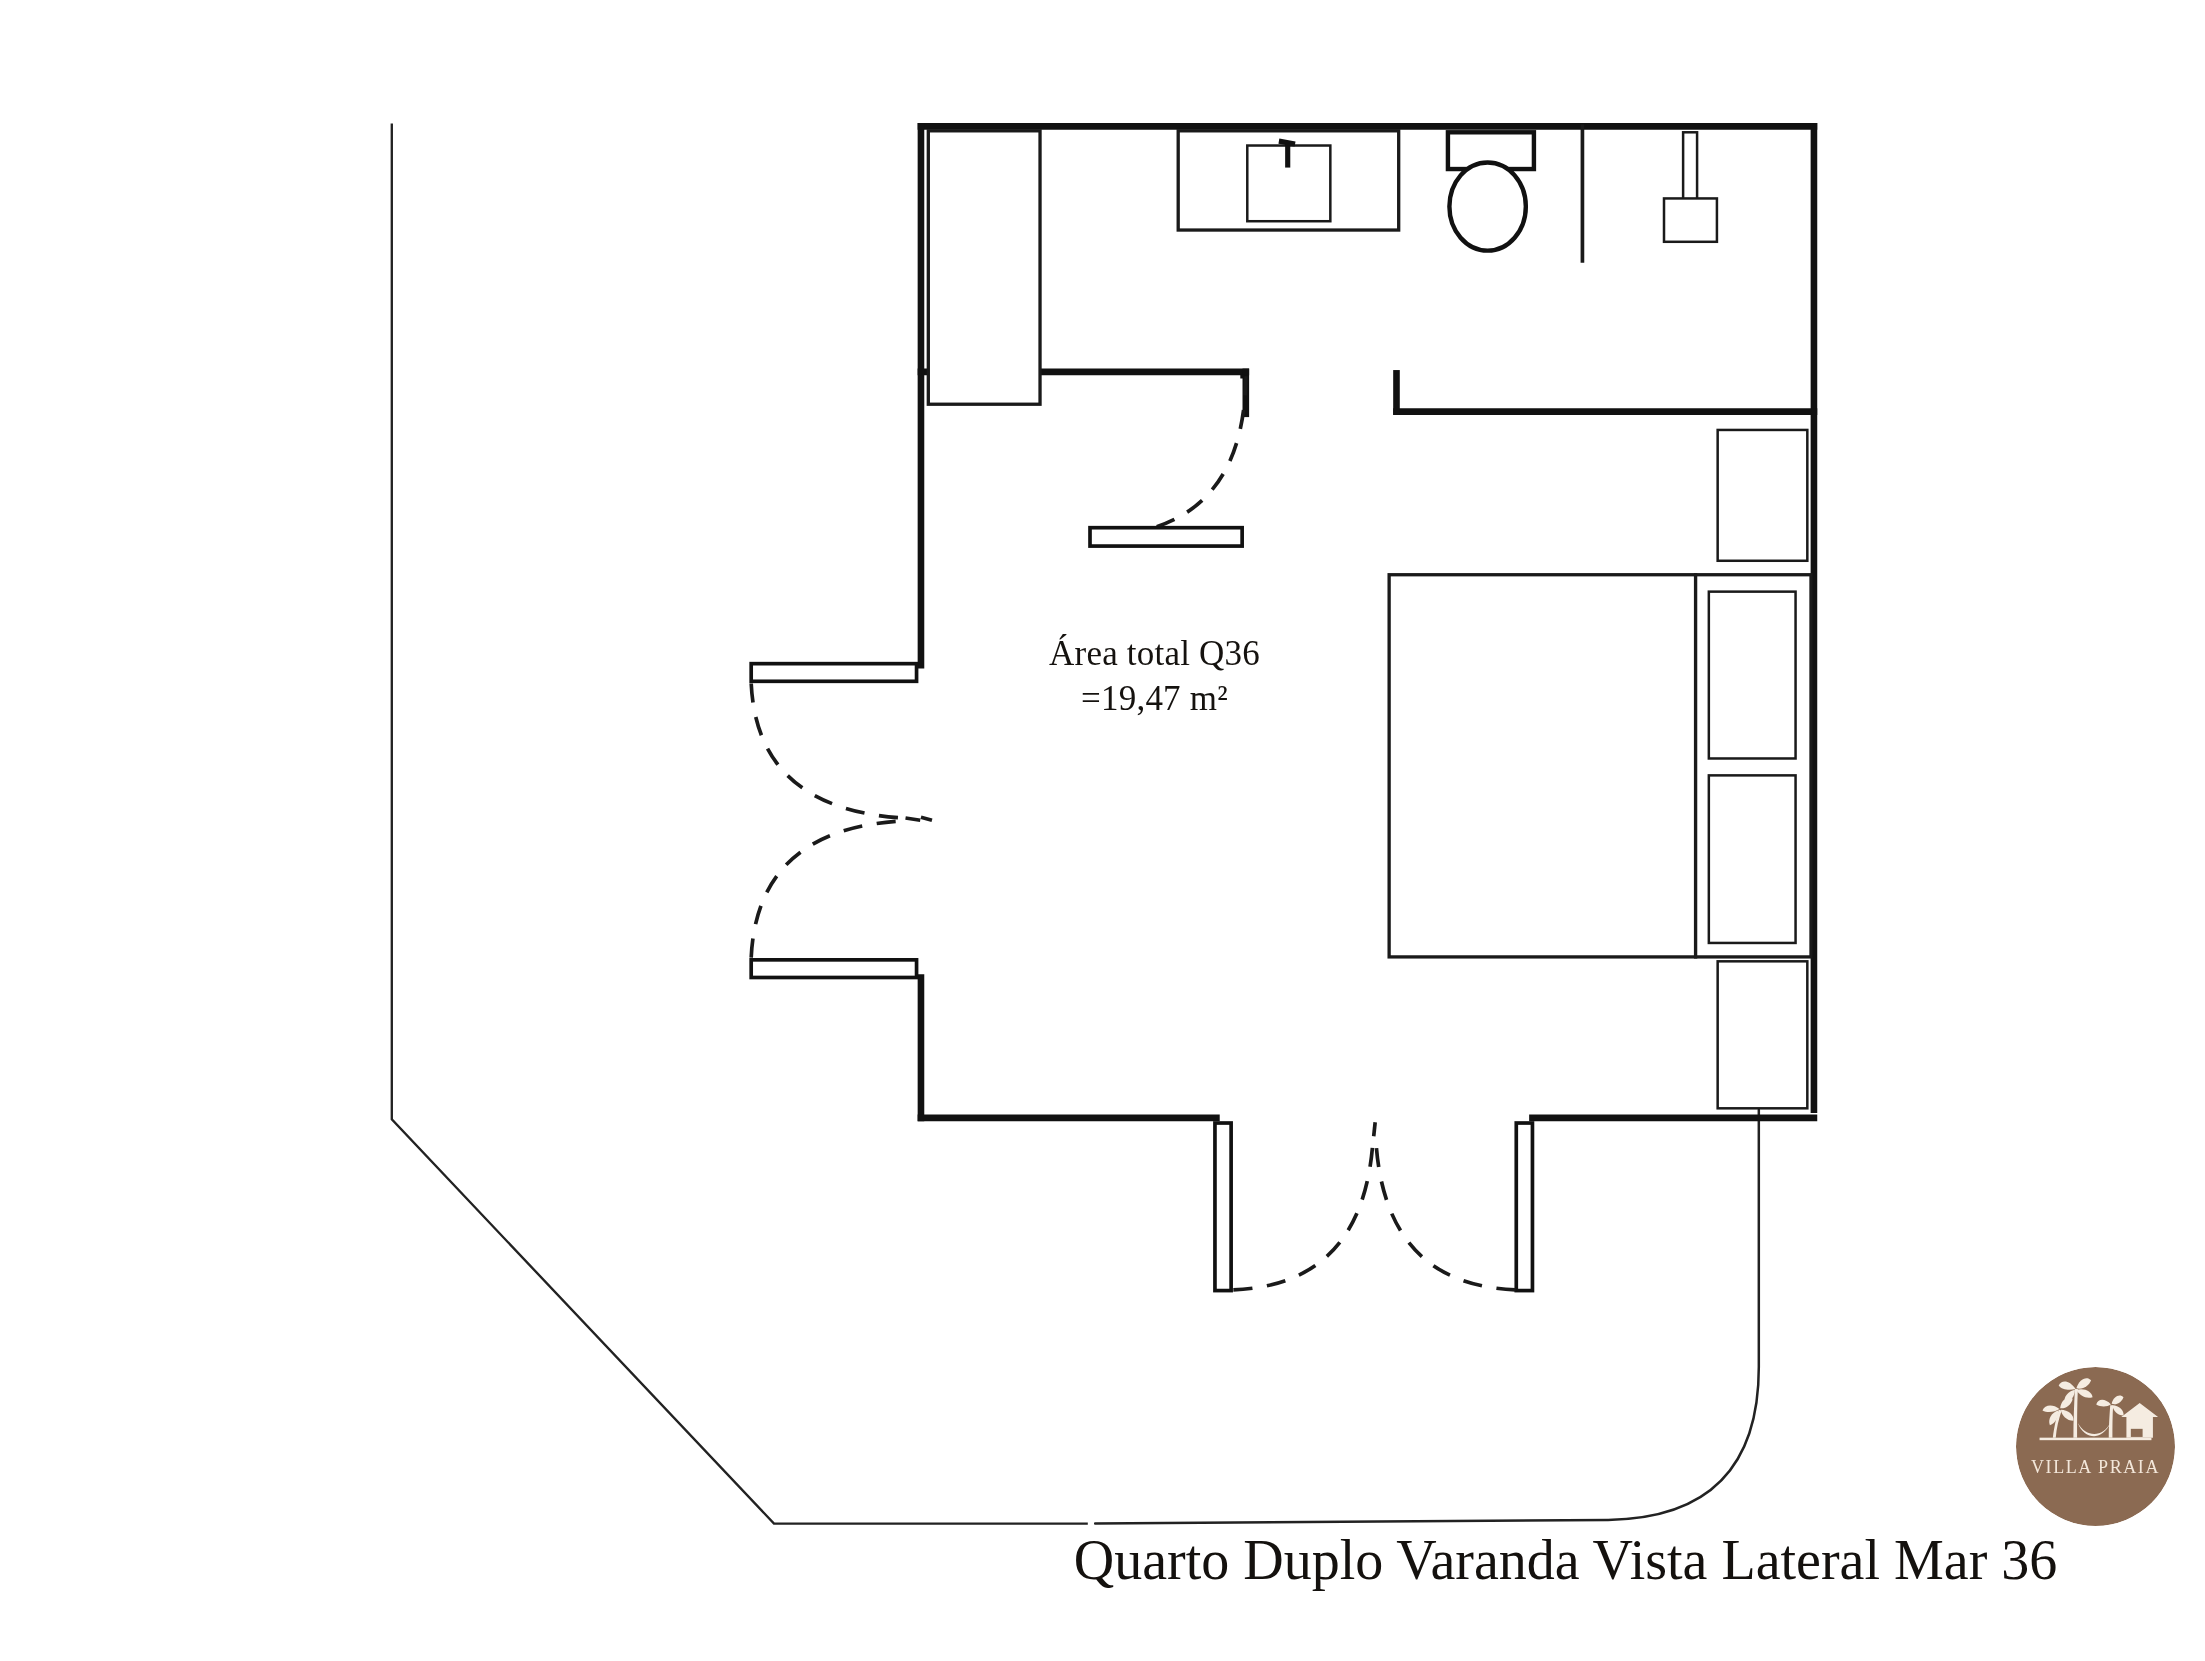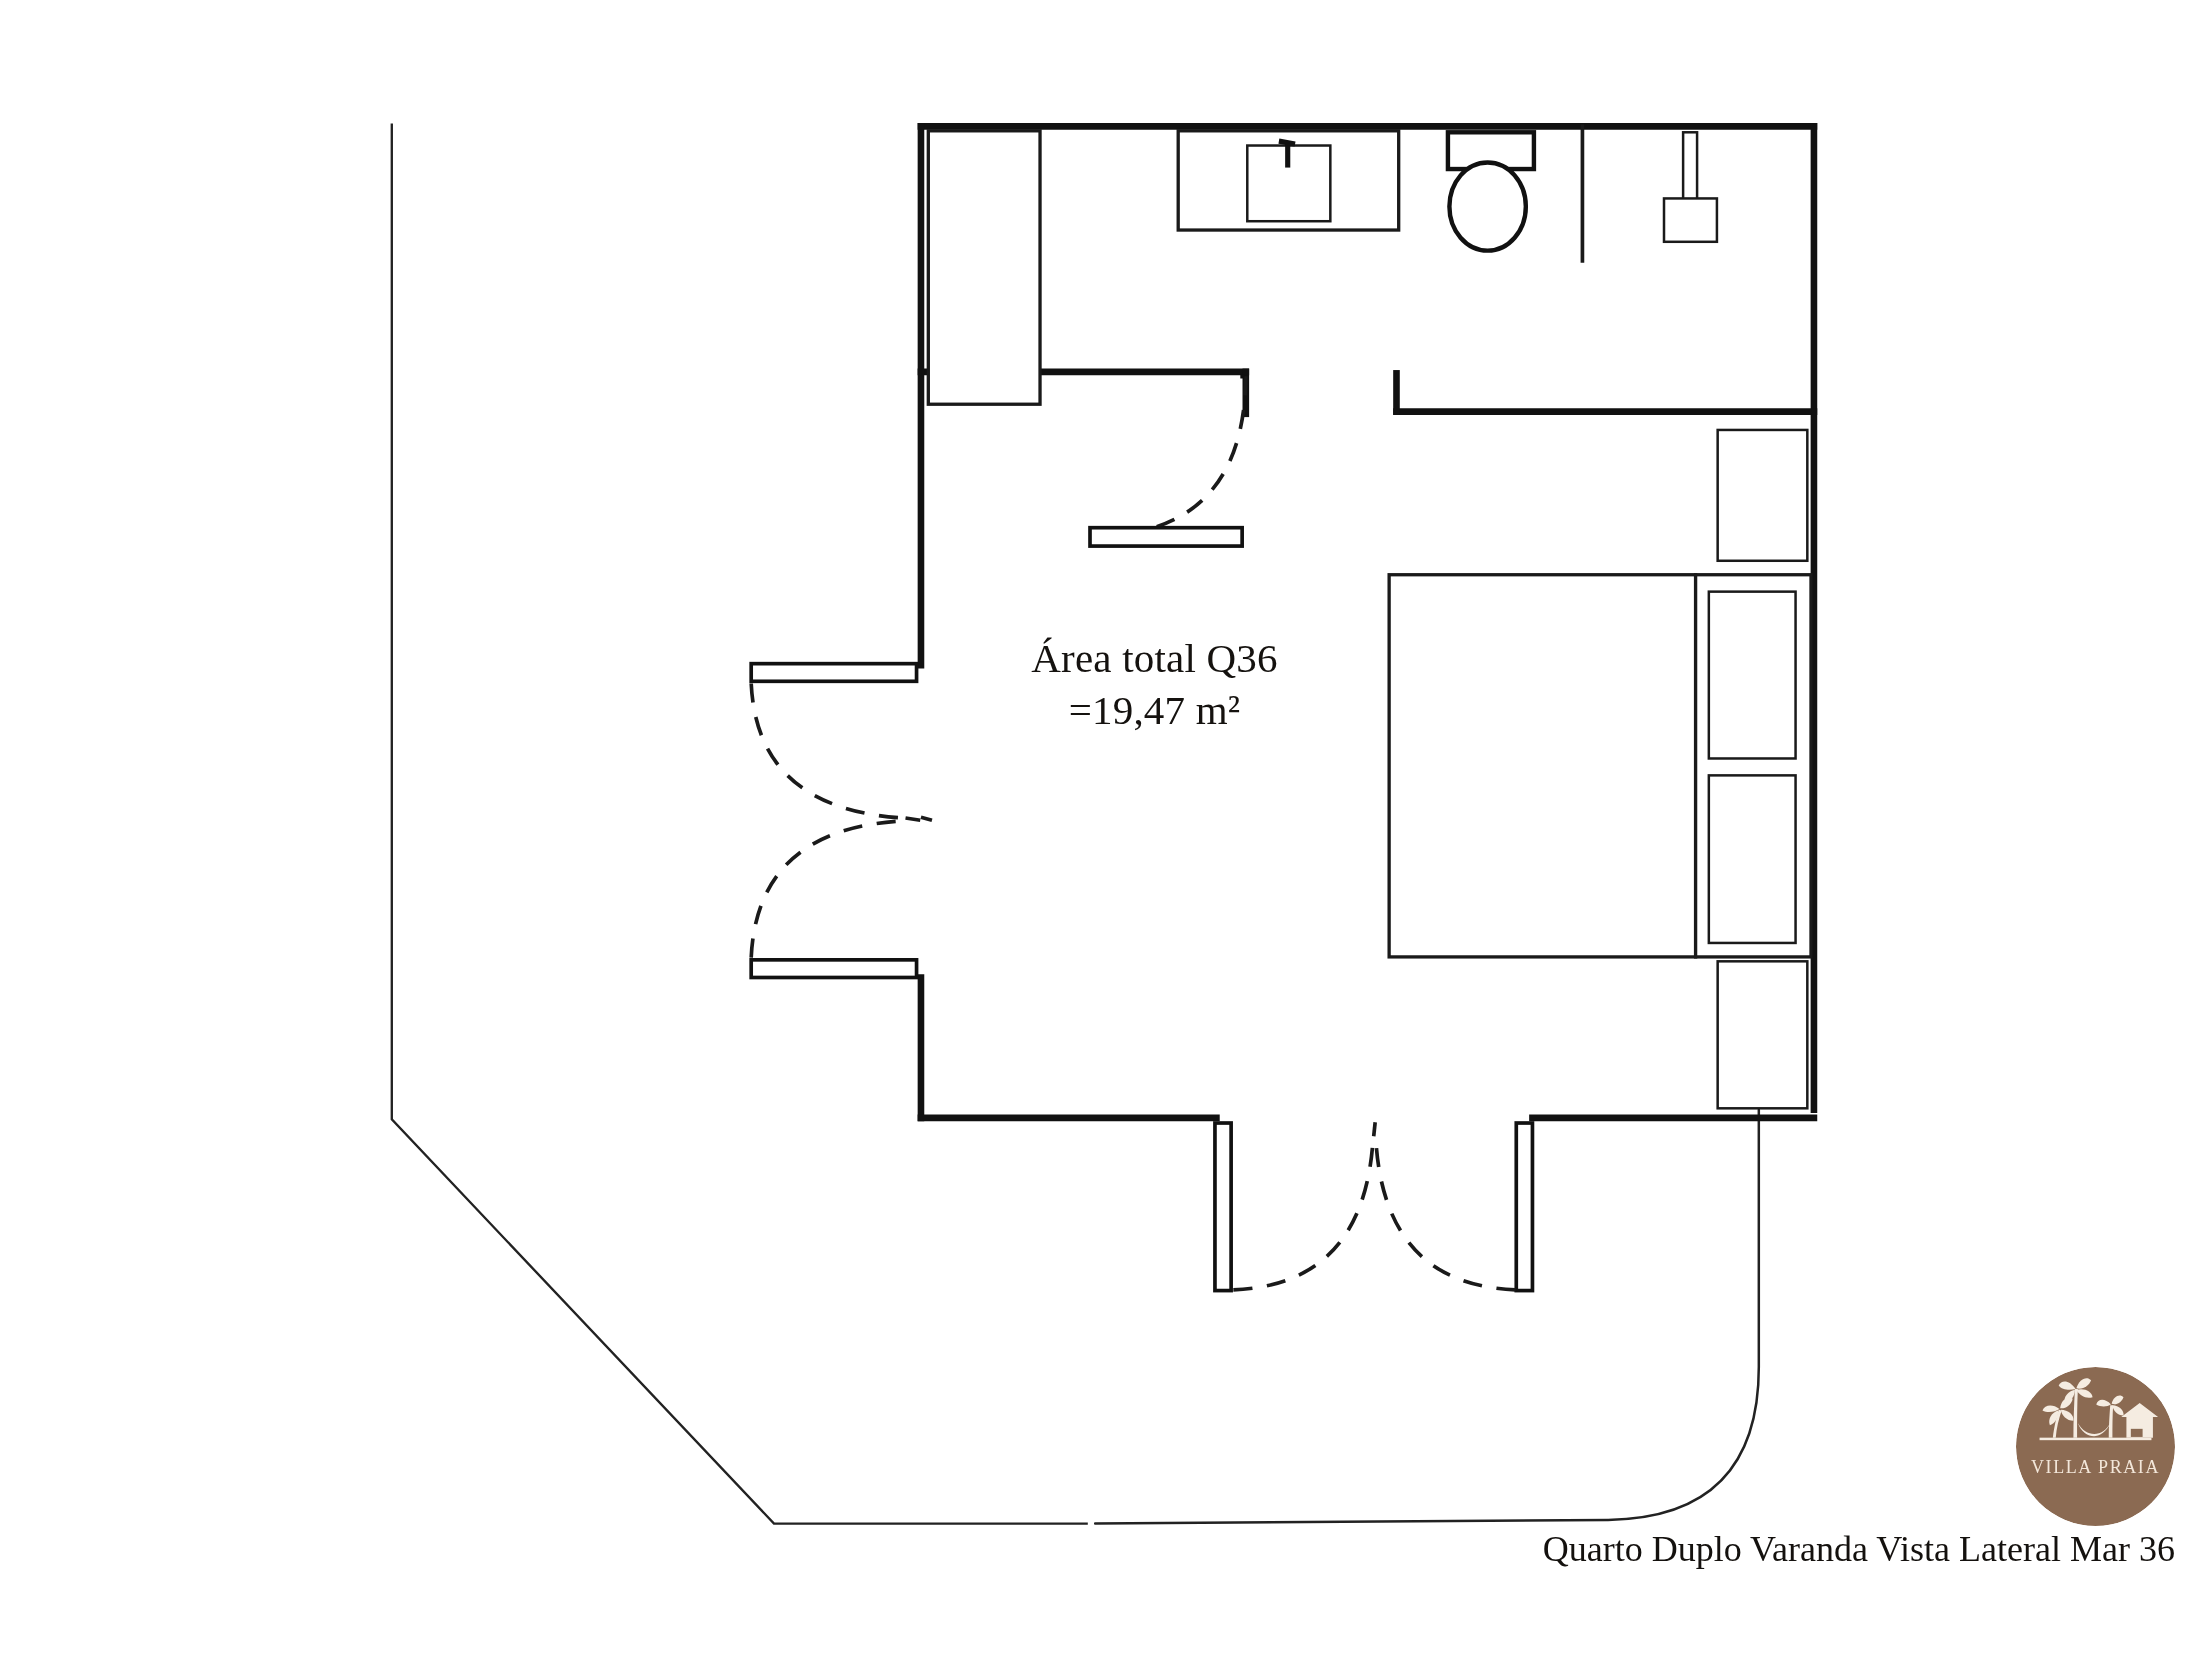--- a/index.html
+++ b/index.html
@@ -38,38 +38,38 @@
   .fixture     { fill: #ffffff; stroke: #111111; stroke-width: 6; }
   .faucet      { fill: none; stroke: #111111; stroke-width: 7; stroke-linecap: butt; }
 
   .area-label {
     position: absolute;
     left: 978px;
     top: 632px;
     width: 353px;
     text-align: center;
     font-family: "Liberation Serif", serif;
-    font-size: 41px;
+    font-size: 35px;
     line-height: 1.28;
     color: #15120f;
     letter-spacing: 0.2px;
     white-space: nowrap;
   }
   .area-label .line2 { display: block; }
 
   .plan-title {
     position: absolute;
     left: 956px;
     top: 1528px;
     width: 1250px;
-    text-align: right;
+    text-align: center;
     padding-right: 31px;
     box-sizing: border-box;
     font-family: "Liberation Serif", serif;
-    font-size: 36px;
+    font-size: 56px;
     color: #14110e;
     letter-spacing: 0px;
     white-space: nowrap;
   }
 
   .logo-badge {
     position: absolute;
     left: 2016px;
     top: 1367px;
     width: 159px;

